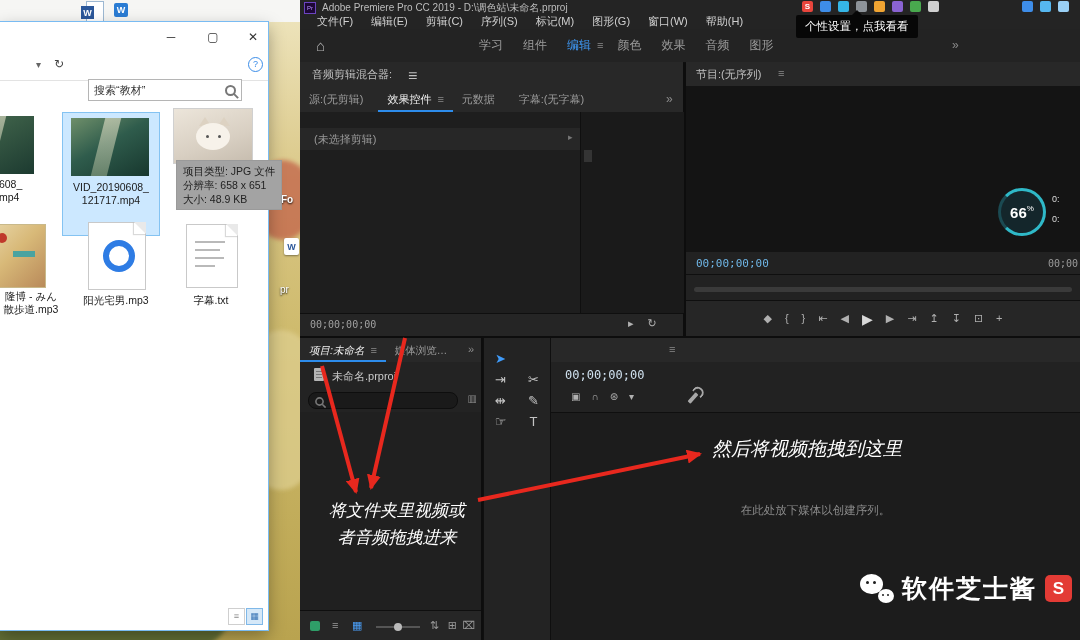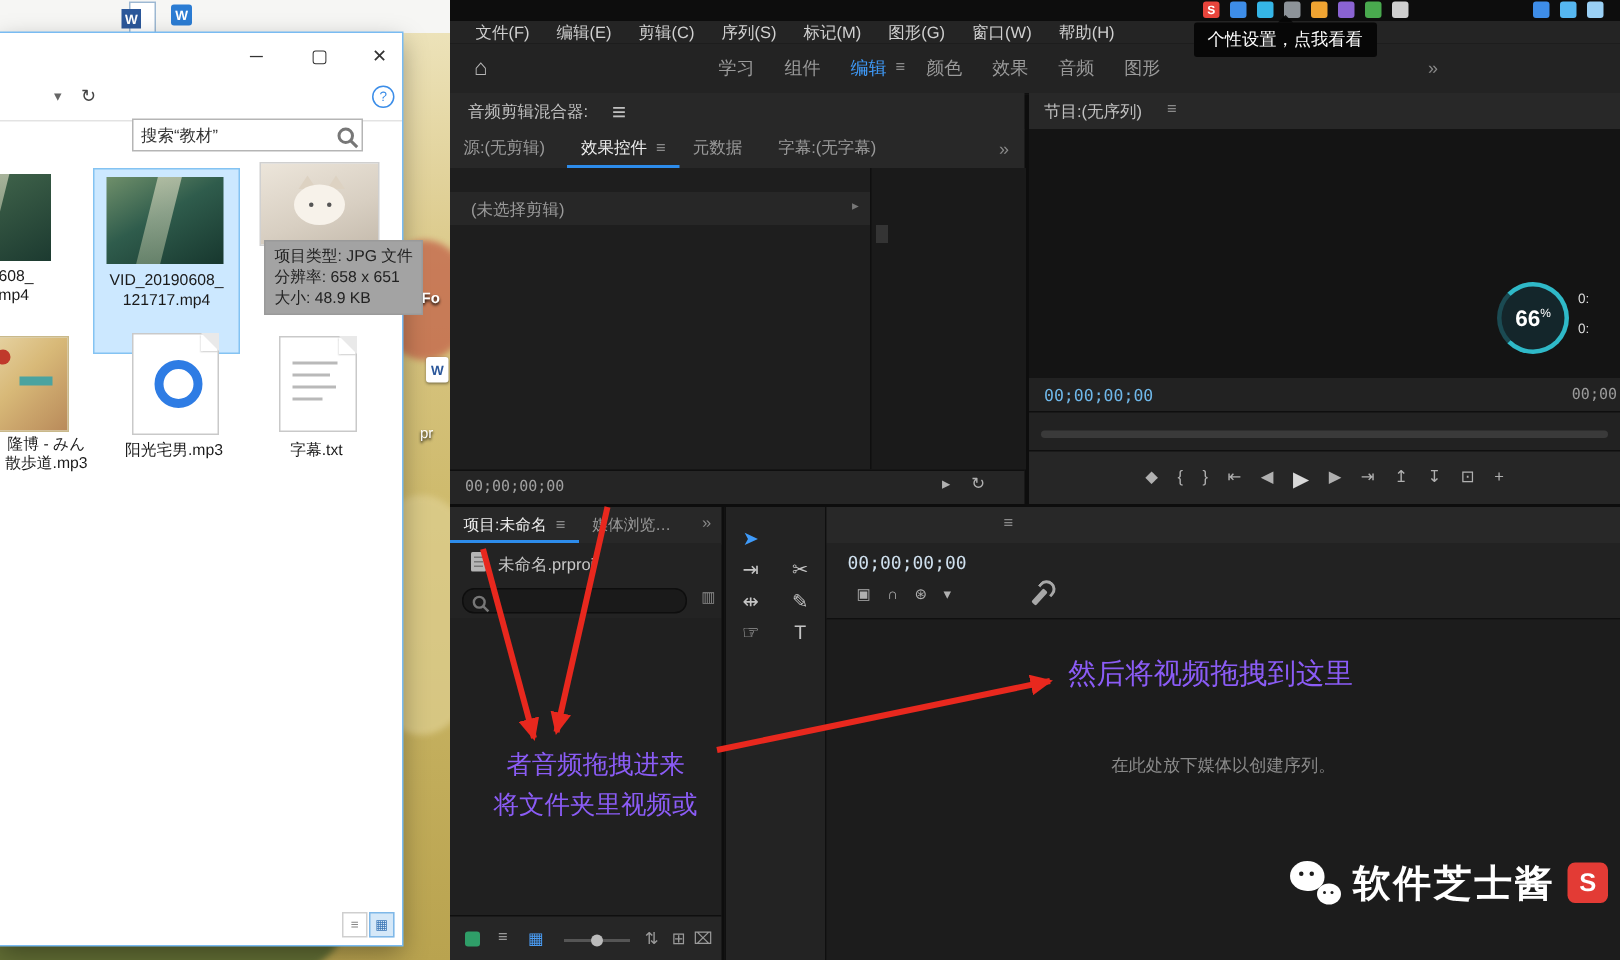--- a/index.html
+++ b/index.html
@@ -1,21 +1,21 @@
 <!DOCTYPE html>
 <html><head>
 <meta charset="utf-8">
 <style>
   html,body{margin:0;padding:0;background:#000;}
   #stage{position:relative;width:1080px;height:640px;overflow:hidden;
          font-family:"Liberation Sans","DejaVu Sans",sans-serif;
          -webkit-font-smoothing:antialiased;}
   .abs{position:absolute;}
   .mono{font-family:"DejaVu Sans Mono","Liberation Mono",monospace;}
-  .serifnote{font-family:"DejaVu Serif","Liberation Serif",serif;color:#8b5cf6;}
+  .serifnote{font-family:"DejaVu Serif","Liberation Serif",serif;color:#ffffff;font-style:italic;}
 
   
   #wallpaper{position:absolute;inset:0;background:linear-gradient(180deg,#efe6c0 0%,#d9c684 30%,#cdb96a 55%,#b9a34f 100%);}
   .wp-blob{position:absolute;border-radius:50%;filter:blur(2px);}
 
   
   #explorer{position:absolute;left:0;top:22px;width:268px;height:608px;background:#fff;
             box-shadow:0 0 0 1px #79bbf2,0 6px 16px rgba(0,0,0,.35);z-index:20;}
   .winbtn{position:absolute;top:6px;width:22px;height:18px;text-align:center;line-height:18px;font-size:12px;color:#333;cursor:default;}
   .exp-toolbar{position:absolute;left:0;top:28px;width:100%;height:30px;border-bottom:1px solid #e3e3e3;}
@@ -95,20 +95,24 @@
   <div class="abs" style="left:114px;top:3px;width:14px;height:14px;background:#2b7cd3;color:#fff;font-size:9px;font-weight:bold;display:flex;align-items:center;justify-content:center;z-index:7;border-radius:2px;">W</div>
 
   <div class="abs" style="left:281px;top:194px;font-size:10px;color:#fff;text-shadow:0 1px 2px #000;z-index:6;font-weight:bold;">Fo</div>
   <div class="abs" style="left:284px;top:238px;width:15px;height:17px;background:#fff;border-radius:2px;box-shadow:0 1px 2px rgba(0,0,0,.4);z-index:6;display:flex;align-items:center;justify-content:center;color:#2b579a;font-size:9px;font-weight:bold;">
       <span>W</span>
     </div>
   <div class="abs" style="left:280px;top:284px;font-size:10px;color:#fff;text-shadow:0 1px 2px #000;z-index:6;">pr</div>
 
   <div id="premiere">
 
+    <div class="abs" style="left:0;top:0;width:780px;height:14px;background:#242424;">
+      <span class="abs" style="left:4px;top:2px;width:10px;height:10px;background:#1d0736;border:1px solid #6b44c0;color:#b892ff;font-size:6px;display:flex;align-items:center;justify-content:center;">Pr</span>
+      <span class="abs" style="left:22px;top:1px;font-size:10px;color:#bdbdbd;white-space:nowrap;">Adobe Premiere Pro CC 2019 - D:\调色站\未命名.prproj</span>
+    </div>
 
     <div class="abs" style="left:0;top:14px;width:780px;height:15px;background:#242424;display:flex;align-items:center;padding-left:8px;">
 
     <span style="font-size:11px;color:#d0d0d0;padding:0 9px;">文件(F)</span>
         <span style="font-size:11px;color:#d0d0d0;padding:0 9px;">编辑(E)</span>
         <span style="font-size:11px;color:#d0d0d0;padding:0 9px;">剪辑(C)</span>
         <span style="font-size:11px;color:#d0d0d0;padding:0 9px;">序列(S)</span>
         <span style="font-size:11px;color:#d0d0d0;padding:0 9px;">标记(M)</span>
         <span style="font-size:11px;color:#d0d0d0;padding:0 9px;">图形(G)</span>
         <span style="font-size:11px;color:#d0d0d0;padding:0 9px;">窗口(W)</span>
@@ -235,21 +239,21 @@
           <span class="icn">▶</span>
           <span class="icn">⇥</span>
           <span class="icn">↥</span>
           <span class="icn">↧</span>
           <span class="icn">⊡</span>
           <span class="icn">+</span>
         </div>
     </div>
 
     <div class="bar" style="left:0;top:338px;width:181px;height:24px;display:flex;">
-      <span class="ptab active" style="font-size:10.5px;">
+      <span class="ptab active" style="font-size:10.5px;font-style:italic;">
           <span>项目:未命名</span>
           <span class="menu-glyph">≡</span>
         </span>
       <span class="ptab" style="font-size:10.5px;">
           <span>媒体浏览…</span>
         </span>
       <span class="abs" style="left:168px;top:5px;font-size:11px;color:#8a8a8a;">»</span>
     </div>
     <div class="abs" style="left:0;top:362px;width:181px;height:26px;background:#232323;">
       <span class="docicon" style="left:14px;top:6px;"></span>
@@ -412,22 +416,22 @@
       <span class="ime-ic" style="background:#56b7f0">
         <span></span>
       </span>
       <span class="ime-ic" style="background:#9ad0f5">
         <span></span>
       </span>
     </div>
   <div id="ime-tooltip" style="left:796px;top:15px;">个性设置，点我看看</div>
 
   <div class="abs serifnote note-white" style="left:326px;top:497px;width:142px;font-size:17px;line-height:27px;text-align:center;">
+    <div>将文件夹里视频或</div>
     <div>者音频拖拽进来</div>
-    <div>将文件夹里视频或</div>
   </div>
   <div class="abs serifnote note-white" style="left:712px;top:436px;font-size:19px;">然后将视频拖拽到这里</div>
 
   <svg id="arrows" width="1080" height="640">
     <defs>
       <marker id="ah" markerUnits="userSpaceOnUse" markerWidth="18" markerHeight="14" refX="13" refY="7" orient="auto">
         <path d="M0,0 L15,7 L0,14 z" fill="#e8281e"></path>
       </marker>
     </defs>
     <line x1="322" y1="366" x2="356" y2="492" stroke="#e8281e" stroke-width="4" marker-end="url(#ah)"></line>

